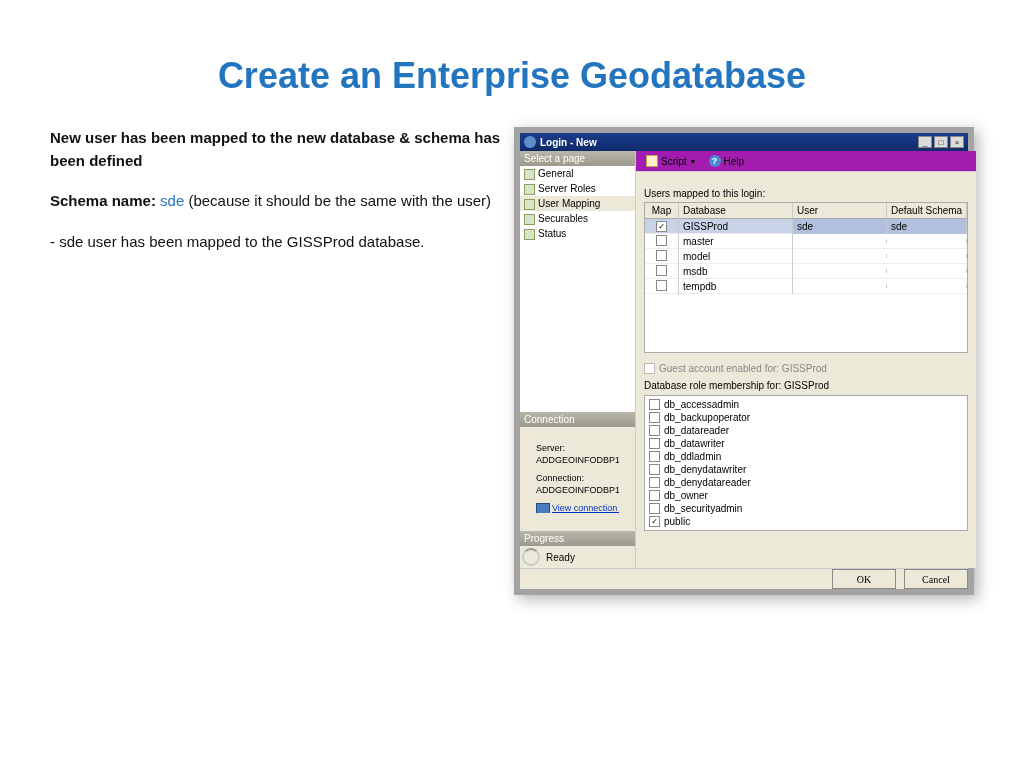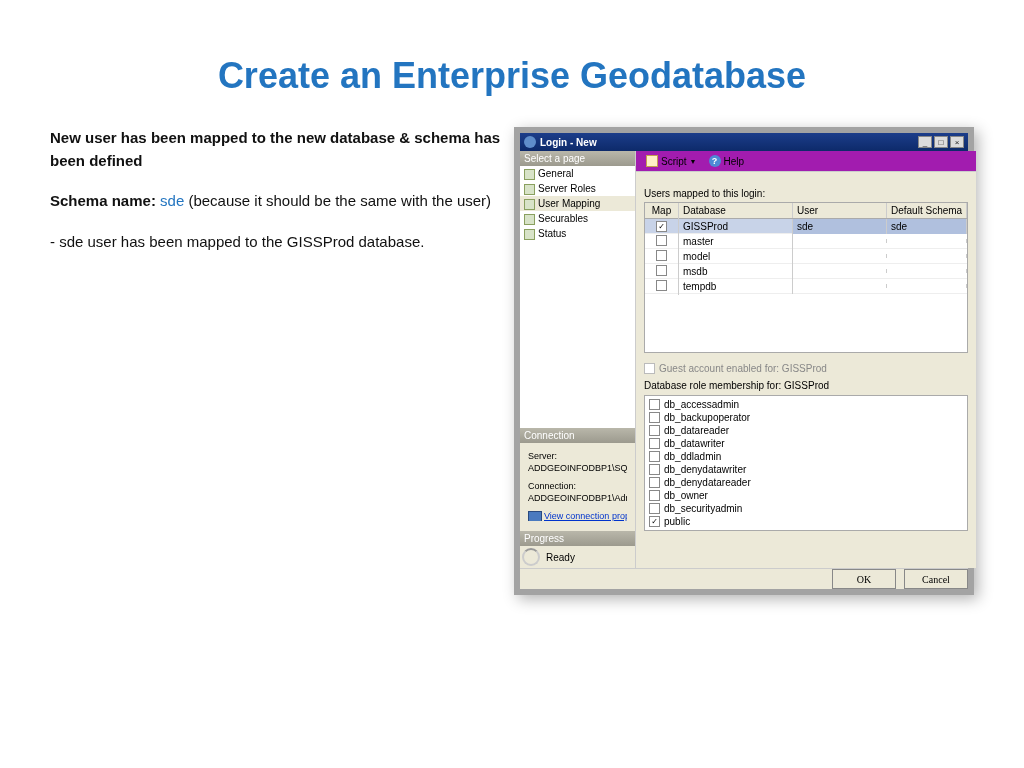--- a/index.html
+++ b/index.html
@@ -21,21 +21,21 @@
 
 .dialog-body { display: flex; height: 417px; }
 .left-panel { width: 116px; display: flex; flex-direction: column; border-right: 1px solid #ccc; }
 .panel-section-header { background: linear-gradient(#b9b7aa,#9c9a8e); color: #fff; padding: 2px 4px; font-size: 10px; }
 .nav-list { flex: 0 0 auto; background: #fff; }
 .nav-item { padding: 2px 4px 2px 18px; position: relative; cursor: pointer; }
 .nav-item::before { content: ""; position: absolute; left: 4px; top: 3px; width: 9px; height: 9px; background: #d8e3c8; border: 1px solid #8aa05f; }
 .nav-item.selected { background: #ece9d8; font-weight: normal; }
 .nav-spacer { flex: 1; background: #fff; }
 
-.conn-box { background: #ece9d8; padding: 8px; font-size: 9px; }
+.conn-box { background: #ece9d8; padding: 16px; font-size: 9px; }
 .conn-box div { margin-bottom: 2px; white-space: nowrap; overflow: hidden; }
 .conn-link { color: #0033cc; text-decoration: underline; cursor: pointer; padding-left: 16px; position: relative; }
 .conn-link::before { content:""; position:absolute; left:0; top:0; width:12px; height:10px; background:#4a7abf; border:1px solid #2a4a7f; }
 
 .progress-box { background: #ece9d8; padding: 2px; display: flex; align-items: center; gap: 6px; }
 .progress-ring { width: 18px; height: 18px; border: 2px solid #ccc; border-top-color: #999; border-radius: 50%; }
 
 .right-panel { flex: 1; background: #ece9d8; display: flex; flex-direction: column; }
 .toolbar { display: flex; align-items: center; gap: 4px; padding: 3px 6px; border-bottom: 1px solid #ccc; background:#a21caf; }
 .tool-btn { display: flex; align-items: center; gap: 3px; padding: 1px 4px; cursor: pointer; }

